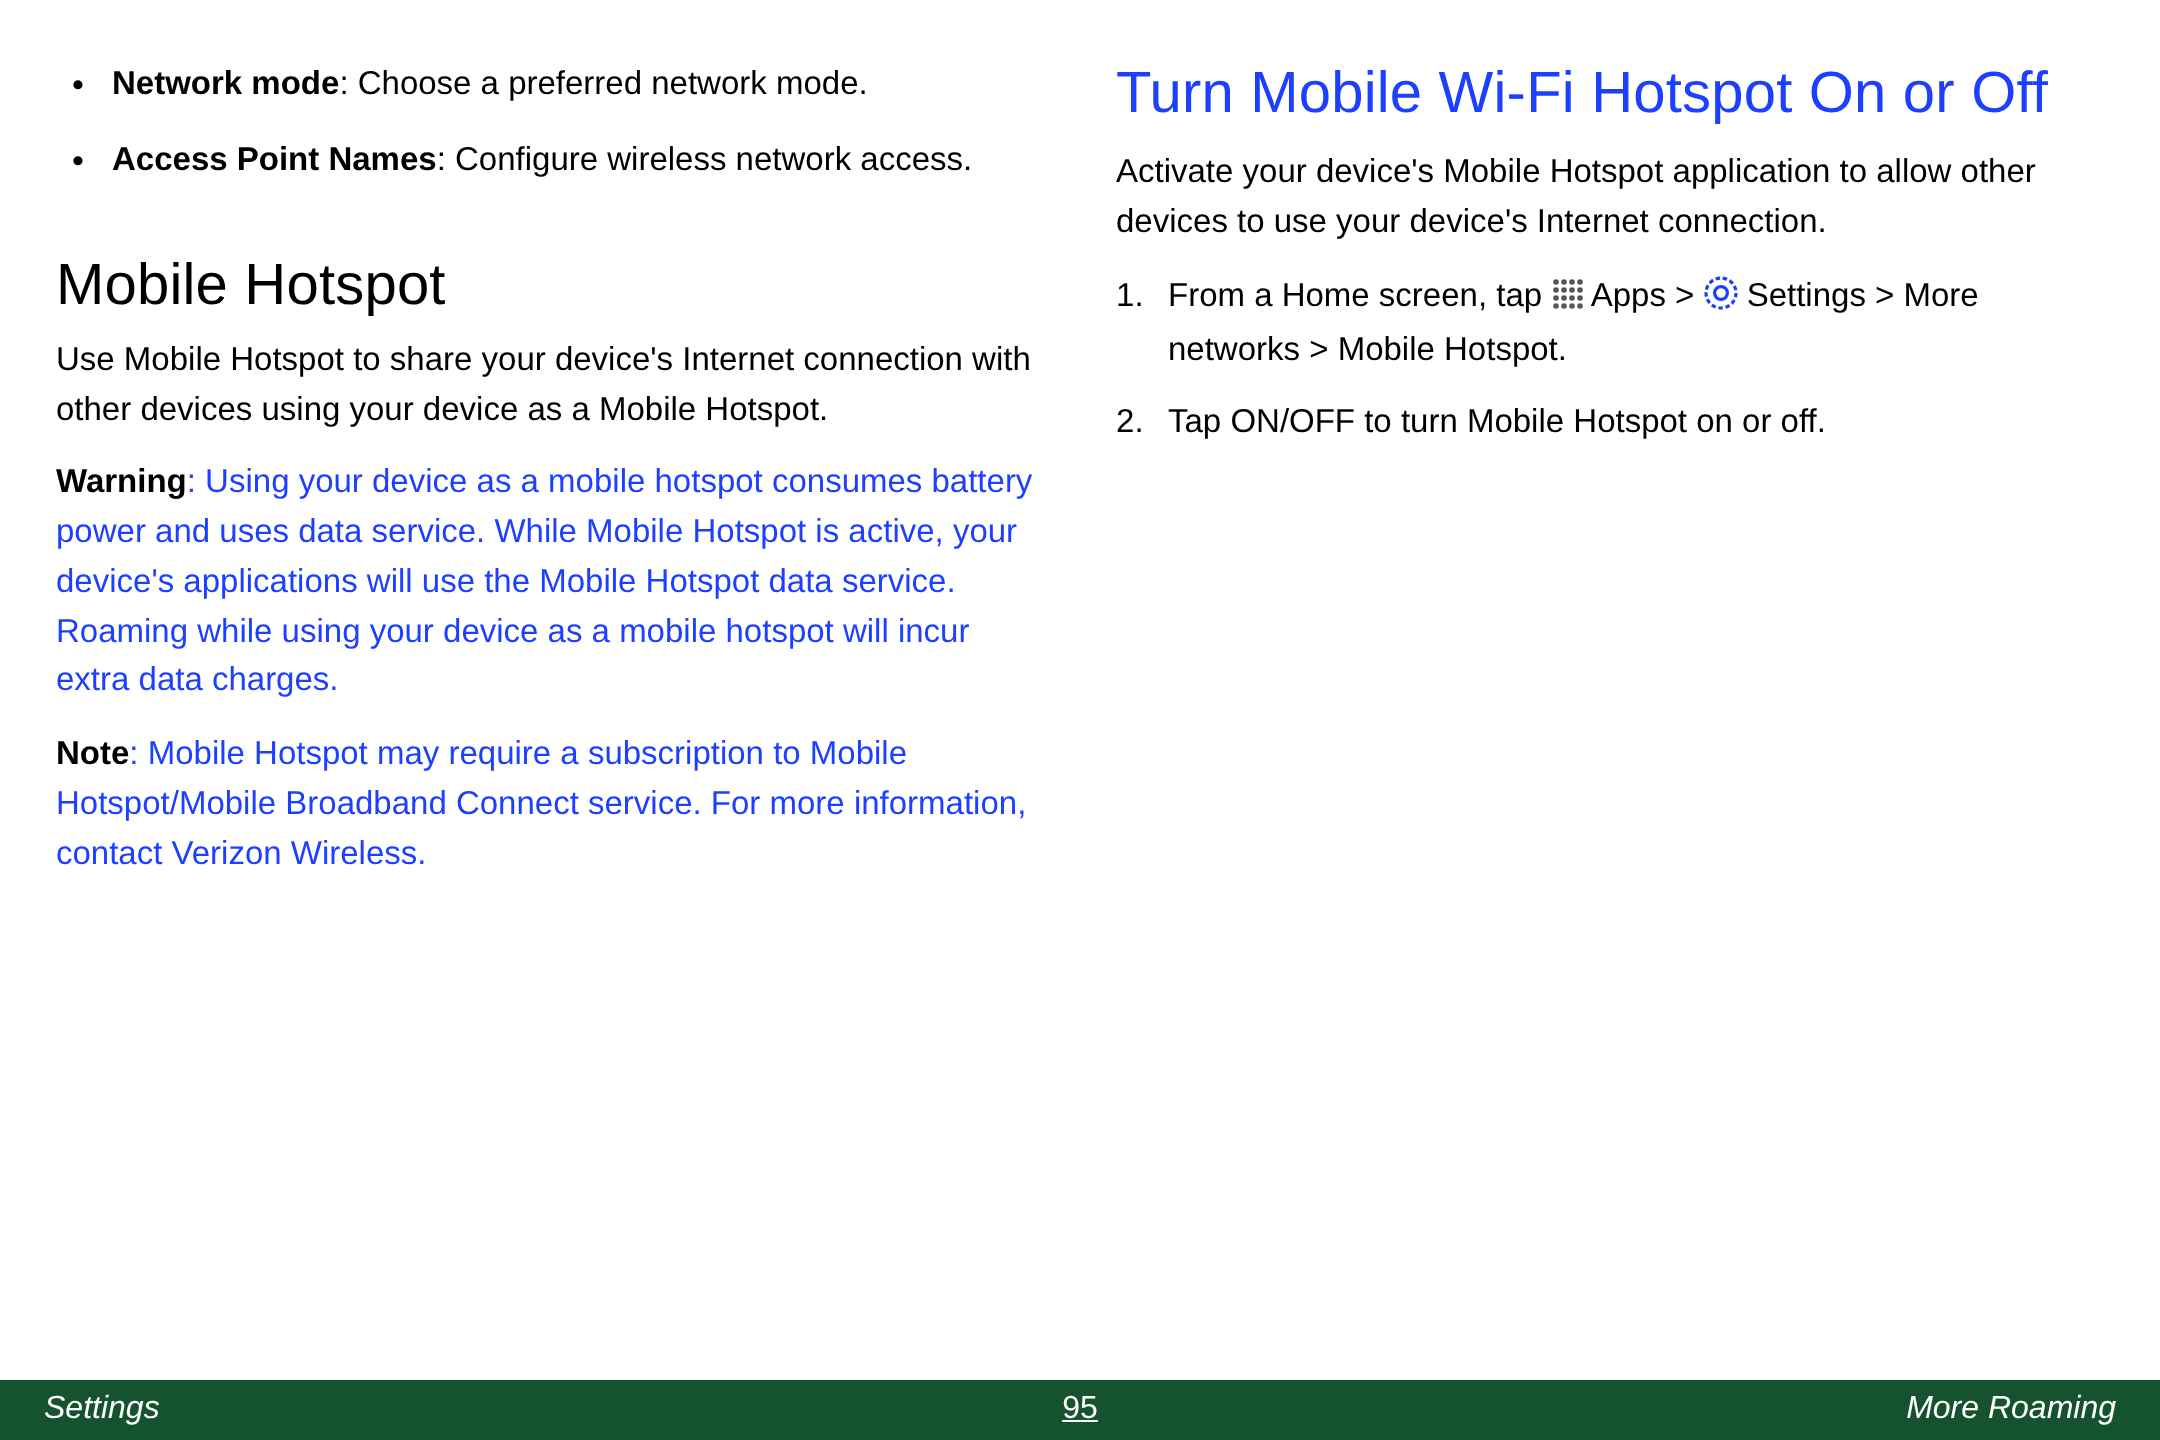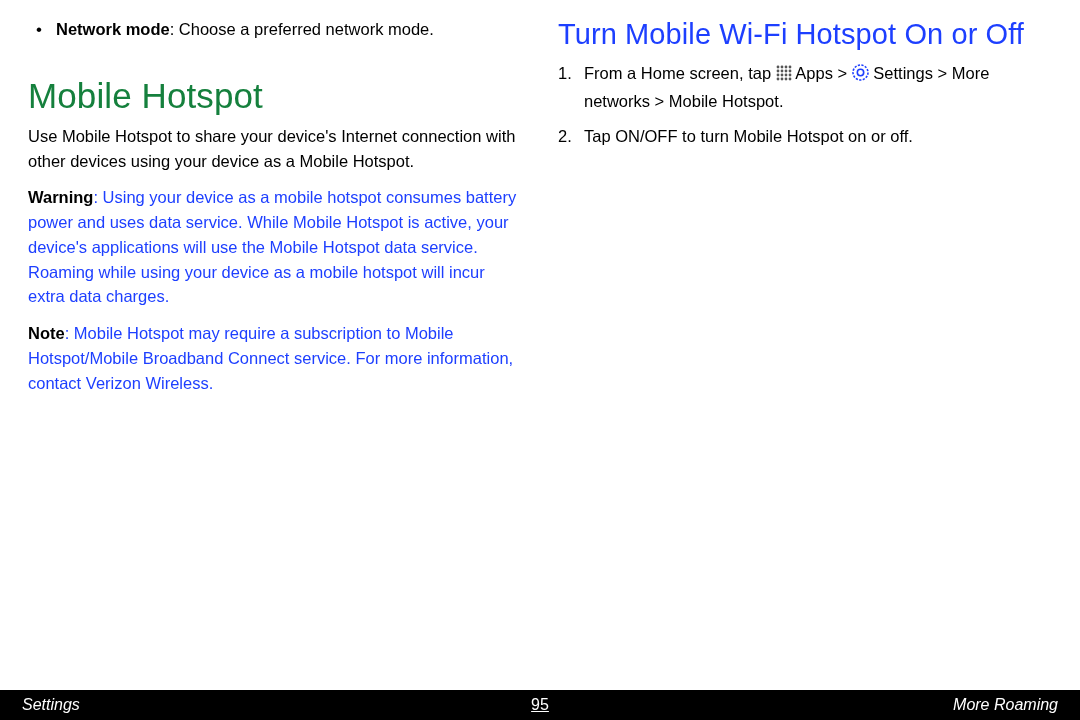--- a/index.html
+++ b/index.html
@@ -13,20 +13,21 @@
   }
   .page {
     display: flex;
     padding: 18px 28px 0 28px;
     gap: 36px;
     height: 680px;
   }
   .col {
     flex: 1;
     min-width: 0;
+    margin-top: 13px;
   }
   ul.bullets {
     list-style: none;
     padding-left: 28px;
   }
   ul.bullets > li {
     position: relative;
     font-size: 16.5px;
     line-height: 1.45;
     color: #000;
@@ -34,23 +35,23 @@
   }
   ul.bullets > li::before {
     content: "•";
     position: absolute;
     left: -20px;
     top: 0;
     font-size: 17px;
   }
   ul.bullets .label { font-weight: bold; }
   h1.section {
-    color: #15803d;
+    color: #000000;
     font-weight: 400;
-    font-size: 35px;
+    font-size: 29px;
     margin-top: 34px;
     margin-bottom: 8px;
     letter-spacing: 0.1px;
   }
   h2.subsection {
     color: #1d3fff;
     font-weight: 400;
     font-size: 29px;
     margin-bottom: 10px;
     letter-spacing: 0.1px;
@@ -89,21 +90,21 @@
   }
   .bold { font-weight: normal; }
   .icon {
     display: inline-block;
     vertical-align: -2px;
   }
   .footer {
     position: absolute;
     left: 0; right: 0; bottom: 0;
     height: 30px;
-    background: #000000;
+    background: #14532d;
     color: #fff;
     display: flex;
     align-items: center;
     justify-content: space-between;
     padding: 0 22px;
     font-style: italic;
     font-size: 16px;
   }
   .footer .center {
     position: absolute;
@@ -114,32 +115,34 @@
   }
 </style>
 </head>
 <body>
 
 <div class="page">
 
   <div class="col">
     <ul class="bullets">
       <li><span class="label">Network mode</span><span>: Choose a preferred network mode.</span></li>
+      <li><span class="label">Access Point Names</span><span>: Configure wireless network access.</span></li>
     </ul>
 
     <h1 class="section">Mobile Hotspot</h1>
     <p class="body">Use Mobile Hotspot to share your device's Internet connection with other devices using your device as a Mobile Hotspot.</p>
 
     <p class="body blue"><span class="blk">Warning</span><span>: Using your device as a mobile hotspot consumes battery power and uses data service. While Mobile Hotspot is active, your device's applications will use the Mobile Hotspot data service. Roaming while using your device as a mobile hotspot will incur extra data charges.</span></p>
 
     <p class="body blue"><span class="blk">Note</span><span>: Mobile Hotspot may require a subscription to Mobile Hotspot/Mobile Broadband Connect service. For more information, contact Verizon Wireless.</span></p>
   </div>
 
   <div class="col">
     <h2 class="subsection">Turn Mobile Wi-Fi Hotspot On or Off</h2>
+    <p class="body">Activate your device's Mobile Hotspot application to allow other devices to use your device's Internet connection.</p>
 
     <ol class="steps">
       <li>
         <span>From a Home screen, tap </span><span class="icon"><svg width="16" height="16" viewBox="0 0 16 16">
               <g fill="#555">
                 <circle cx="2" cy="2" r="1.4"></circle>
                 <circle cx="6" cy="2" r="1.4"></circle>
                 <circle cx="10" cy="2" r="1.4"></circle>
                 <circle cx="14" cy="2" r="1.4"></circle>
                 <circle cx="2" cy="6" r="1.4"></circle>

